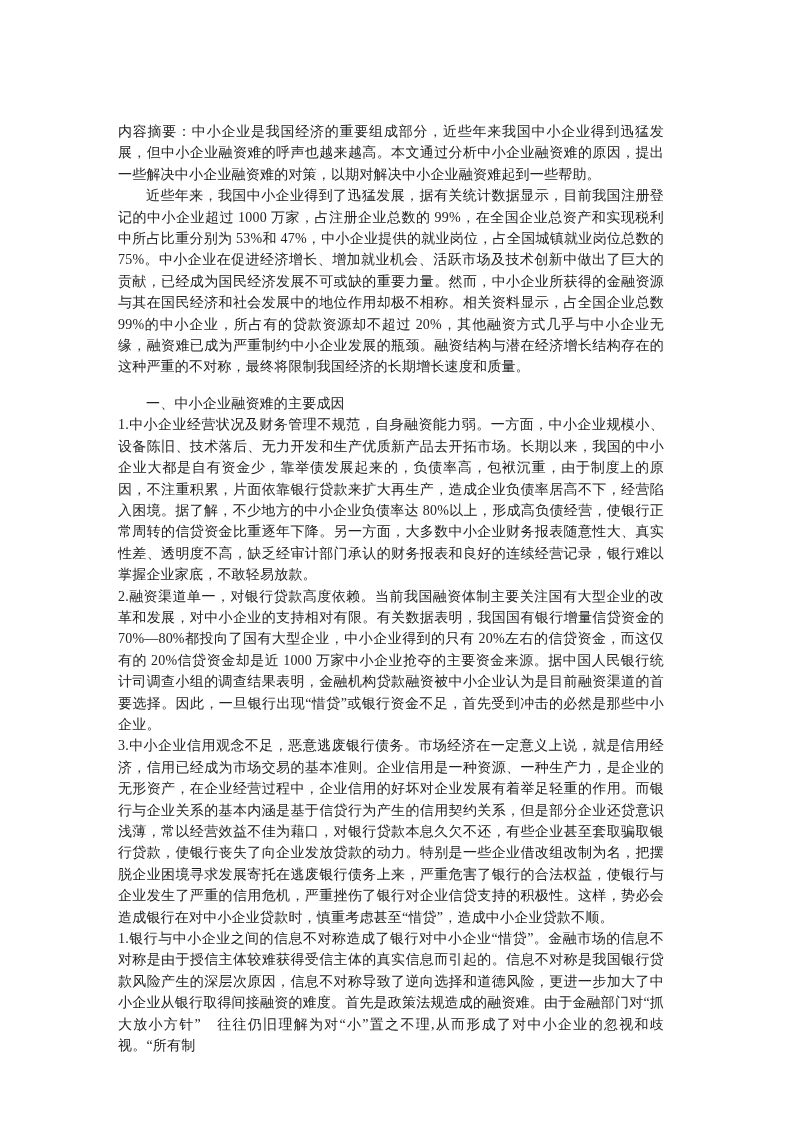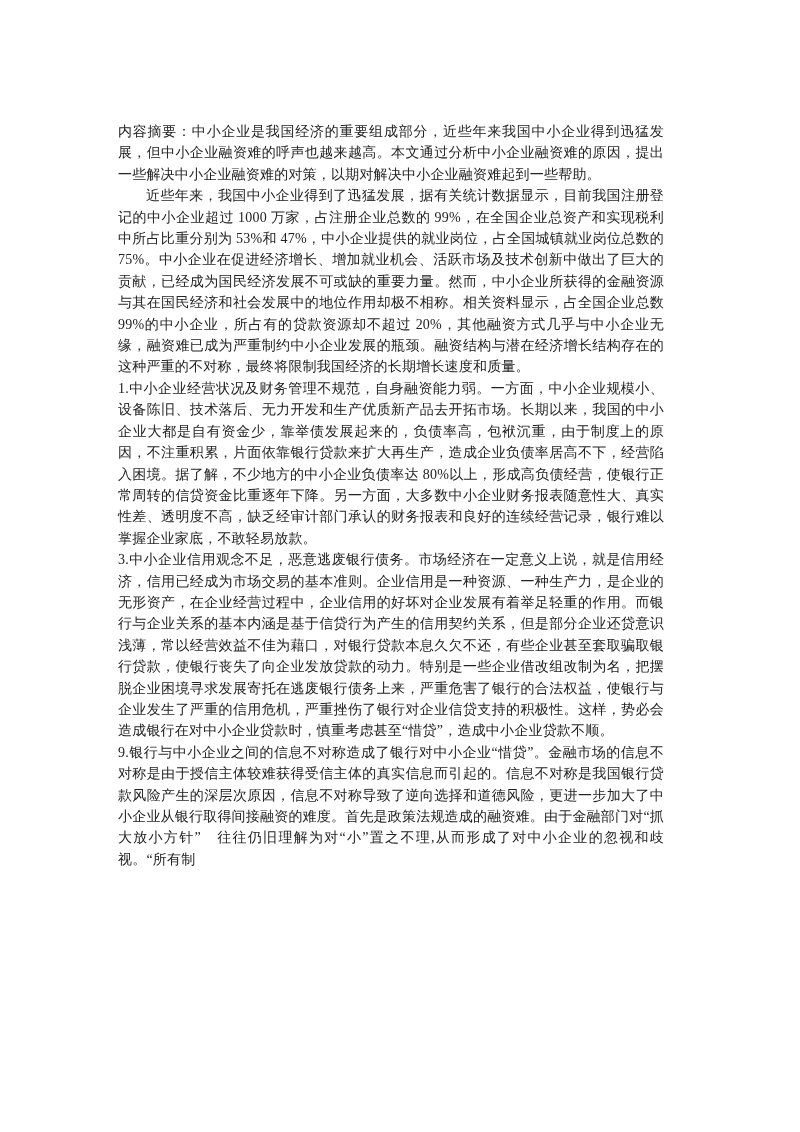--- a/index.html
+++ b/index.html
@@ -39,17 +39,19 @@
     text-indent: 2em;
   }
 </style>
 </head>
 <body>
 
 <div class="page">
   <div class="doc-content">
     <p class="para">内容摘要：中小企业是我国经济的重要组成部分，近些年来我国中小企业得到迅猛发展，但中小企业融资难的呼声也越来越高。本文通过分析中小企业融资难的原因，提出一些解决中小企业融资难的对策，以期对解决中小企业融资难起到一些帮助。</p>
     <p class="para para-indent">近些年来，我国中小企业得到了迅猛发展，据有关统计数据显示，目前我国注册登记的中小企业超过 1000 万家，占注册企业总数的 99%，在全国企业总资产和实现税利中所占比重分别为 53%和 47%，中小企业提供的就业岗位，占全国城镇就业岗位总数的 75%。中小企业在促进经济增长、增加就业机会、活跃市场及技术创新中做出了巨大的贡献，已经成为国民经济发展不可或缺的重要力量。然而，中小企业所获得的金融资源与其在国民经济和社会发展中的地位作用却极不相称。相关资料显示，占全国企业总数 99%的中小企业，所占有的贷款资源却不超过 20%，其他融资方式几乎与中小企业无缘，融资难已成为严重制约中小企业发展的瓶颈。融资结构与潜在经济增长结构存在的这种严重的不对称，最终将限制我国经济的长期增长速度和质量。</p>
+    <p class="section-heading">一、中小企业融资难的主要成因</p>
     <p class="para">1.中小企业经营状况及财务管理不规范，自身融资能力弱。一方面，中小企业规模小、设备陈旧、技术落后、无力开发和生产优质新产品去开拓市场。长期以来，我国的中小企业大都是自有资金少，靠举债发展起来的，负债率高，包袱沉重，由于制度上的原因，不注重积累，片面依靠银行贷款来扩大再生产，造成企业负债率居高不下，经营陷入困境。据了解，不少地方的中小企业负债率达 80%以上，形成高负债经营，使银行正常周转的信贷资金比重逐年下降。另一方面，大多数中小企业财务报表随意性大、真实性差、透明度不高，缺乏经审计部门承认的财务报表和良好的连续经营记录，银行难以掌握企业家底，不敢轻易放款。</p>
+    <p class="para">2.融资渠道单一，对银行贷款高度依赖。当前我国融资体制主要关注国有大型企业的改革和发展，对中小企业的支持相对有限。有关数据表明，我国国有银行增量信贷资金的70%—80%都投向了国有大型企业，中小企业得到的只有 20%左右的信贷资金，而这仅有的 20%信贷资金却是近  1000  万家中小企业抢夺的主要资金来源。据中国人民银行统计司调查小组的调查结果表明，金融机构贷款融资被中小企业认为是目前融资渠道的首要选择。因此，一旦银行出现“惜贷”或银行资金不足，首先受到冲击的必然是那些中小企业。</p>
     <p class="para">3.中小企业信用观念不足，恶意逃废银行债务。市场经济在一定意义上说，就是信用经济，信用已经成为市场交易的基本准则。企业信用是一种资源、一种生产力，是企业的无形资产，在企业经营过程中，企业信用的好坏对企业发展有着举足轻重的作用。而银行与企业关系的基本内涵是基于信贷行为产生的信用契约关系，但是部分企业还贷意识浅薄，常以经营效益不佳为藉口，对银行贷款本息久欠不还，有些企业甚至套取骗取银行贷款，使银行丧失了向企业发放贷款的动力。特别是一些企业借改组改制为名，把摆脱企业困境寻求发展寄托在逃废银行债务上来，严重危害了银行的合法权益，使银行与企业发生了严重的信用危机，严重挫伤了银行对企业信贷支持的积极性。这样，势必会造成银行在对中小企业贷款时，慎重考虑甚至“惜贷”，造成中小企业贷款不顺。</p>
-    <p class="para">9.银行与中小企业之间的信息不对称造成了银行对中小企业“惜贷”。金融市场的信息不对称是由于授信主体较难获得受信主体的真实信息而引起的。信息不对称是我国银行贷款风险产生的深层次原因，信息不对称导致了逆向选择和道德风险，更进一步加大了中小企业从银行取得间接融资的难度。首先是政策法规造成的融资难。由于金融部门对“抓大放小方针”　往往仍旧理解为对“小”置之不理,从而形成了对中小企业的忽视和歧视。“所有制</p>
+    <p class="para">1.银行与中小企业之间的信息不对称造成了银行对中小企业“惜贷”。金融市场的信息不对称是由于授信主体较难获得受信主体的真实信息而引起的。信息不对称是我国银行贷款风险产生的深层次原因，信息不对称导致了逆向选择和道德风险，更进一步加大了中小企业从银行取得间接融资的难度。首先是政策法规造成的融资难。由于金融部门对“抓大放小方针”　往往仍旧理解为对“小”置之不理,从而形成了对中小企业的忽视和歧视。“所有制</p>
   </div>
 </div>
 
 </body></html>

